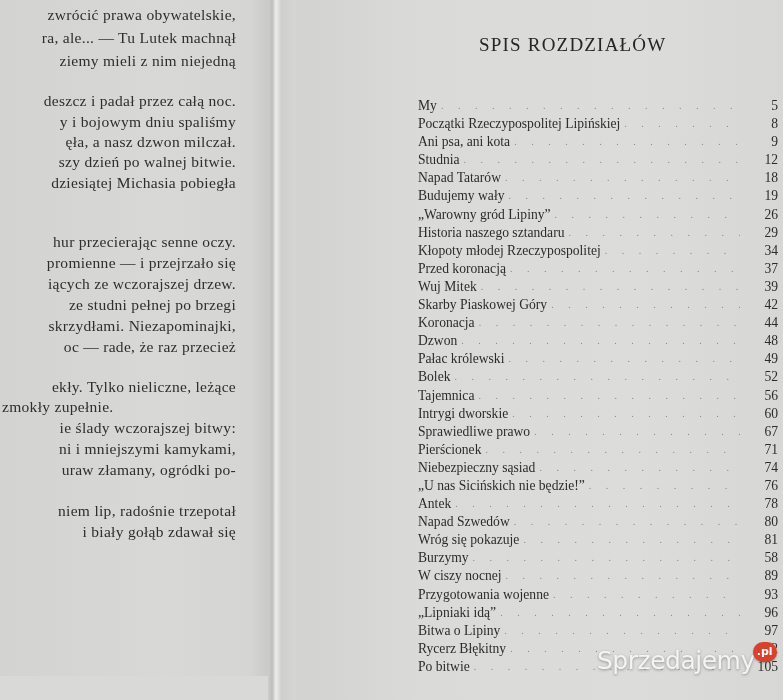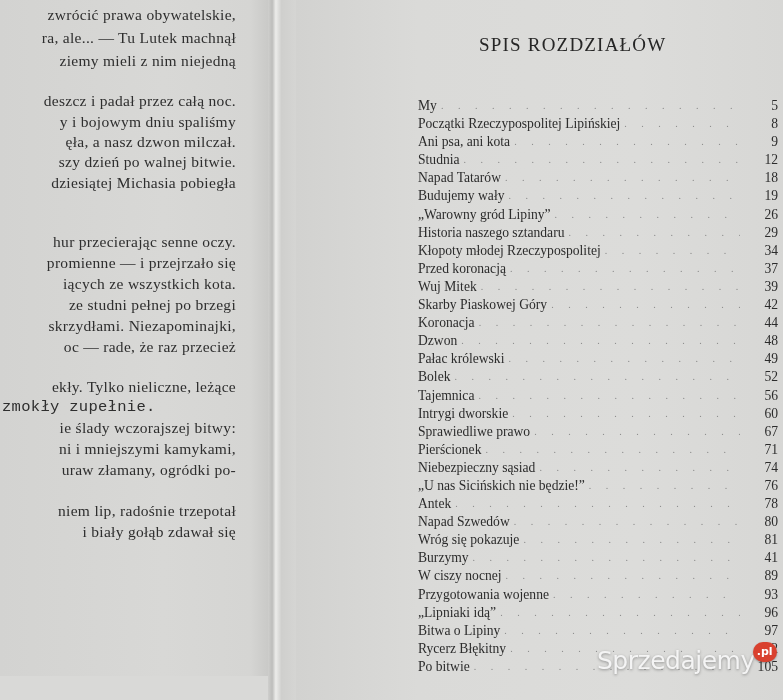--- a/index.html
+++ b/index.html
@@ -144,26 +144,26 @@
       <div class="left-line" style="top: 6px;">zwrócić  prawa  obywatelskie,</div>
       <div class="left-line" style="top: 29px;">ra, ale... — Tu Lutek machnął</div>
       <div class="left-line" style="top: 52px;">ziemy  mieli  z  nim  niejedną</div>
       <div class="left-line" style="top: 92px;">deszcz i padał przez całą noc.</div>
       <div class="left-line" style="top: 113px;">y  i  bojowym  dniu  spaliśmy</div>
       <div class="left-line" style="top: 133px;">ęła,  a  nasz  dzwon  milczał.</div>
       <div class="left-line" style="top: 153px;">szy  dzień  po  walnej  bitwie.</div>
       <div class="left-line" style="top: 174px;">dziesiątej  Michasia  pobiegła</div>
       <div class="left-line" style="top: 233px;">hur  przecierając  senne  oczy.</div>
       <div class="left-line" style="top: 254px;">promienne — i przejrzało się</div>
-      <div class="left-line" style="top: 275px;">iących ze wszystkich kota.</div>
+      <div class="left-line" style="top: 275px;">iących ze wczorajszej drzew.</div>
       <div class="left-line" style="top: 296px;">ze  studni  pełnej  po  brzegi</div>
       <div class="left-line" style="top: 317px;">skrzydłami.  Niezapominajki,</div>
       <div class="left-line" style="top: 338px;">oc — rade, że raz przecież</div>
       <div class="left-line" style="top: 378px;">ekły. Tylko nieliczne, leżące</div>
-      <div class="left-line justify-left" style="top: 398px; left: 2px; font-family: Liberation Mono, monospace;">zmokły zupełnie.</div>
+      <div class="left-line justify-left" style="top: 398px; left: 2px;">zmokły zupełnie.</div>
       <div class="left-line" style="top: 419px;">ie  ślady  wczorajszej  bitwy:</div>
       <div class="left-line" style="top: 440px;">ni  i  mniejszymi  kamykami,</div>
       <div class="left-line" style="top: 461px; margin-left: 28px;">uraw  złamany,  ogródki  po-</div>
       <div class="left-line" style="top: 502px;">niem  lip,  radośnie  trzepotał</div>
       <div class="left-line" style="top: 523px;">i  biały  gołąb  zdawał  się</div>
     </div>
   <div class="gutter"></div>
   <div class="page-right">
     <div class="toc-title">SPIS ROZDZIAŁÓW</div>
     <ul class="toc-list" id="toc-list">
@@ -288,21 +288,21 @@
           <span class="page">80</span>
         </li>
         <li class="toc-entry">
           <span class="title">Wróg się pokazuje</span>
           <span class="leader">. . . . . . . . . . . . . . . . . . . . . . . . . . . . . . . . . . . .</span>
           <span class="page">81</span>
         </li>
         <li class="toc-entry">
           <span class="title">Burzymy</span>
           <span class="leader">. . . . . . . . . . . . . . . . . . . . . . . . . . . . . . . . . . . .</span>
-          <span class="page">41</span>
+          <span class="page">58</span>
         </li>
         <li class="toc-entry">
           <span class="title">W ciszy nocnej</span>
           <span class="leader">. . . . . . . . . . . . . . . . . . . . . . . . . . . . . . . . . . . .</span>
           <span class="page">89</span>
         </li>
         <li class="toc-entry">
           <span class="title">Przygotowania wojenne</span>
           <span class="leader">. . . . . . . . . . . . . . . . . . . . . . . . . . . . . . . . . . . .</span>
           <span class="page">93</span>

